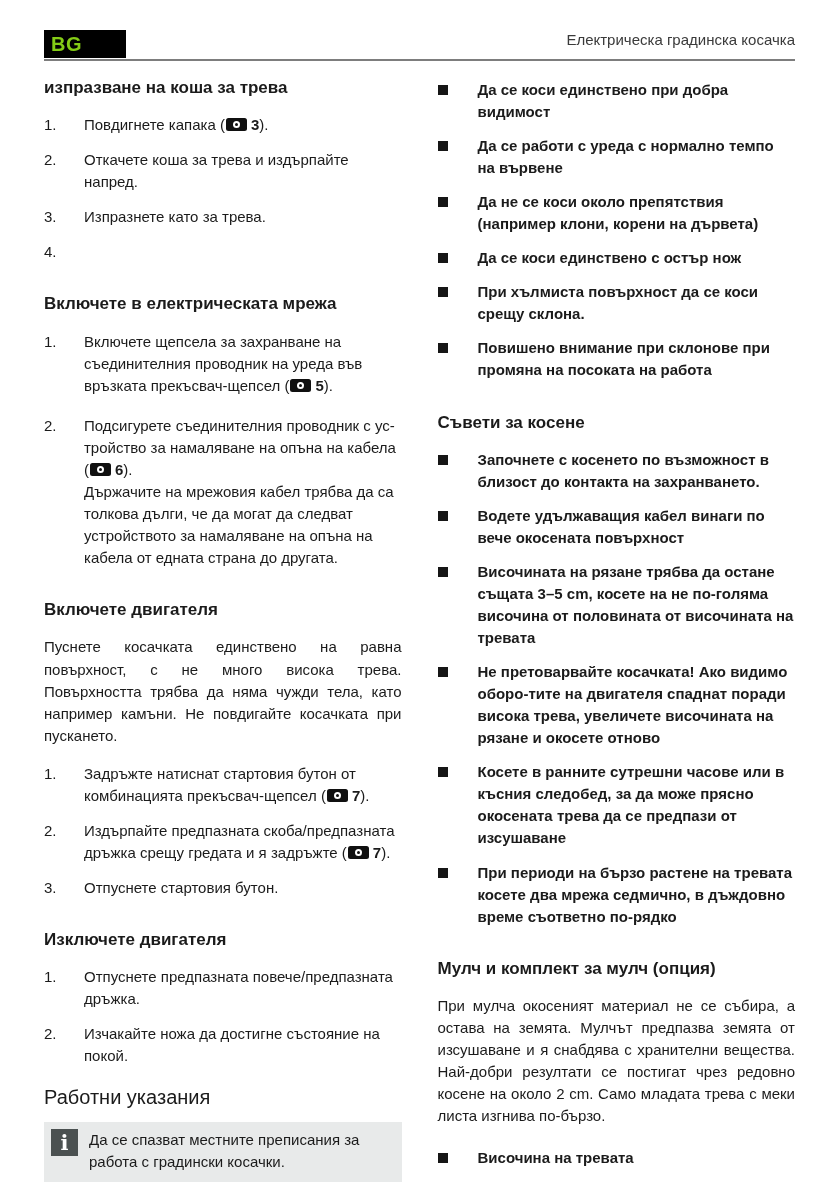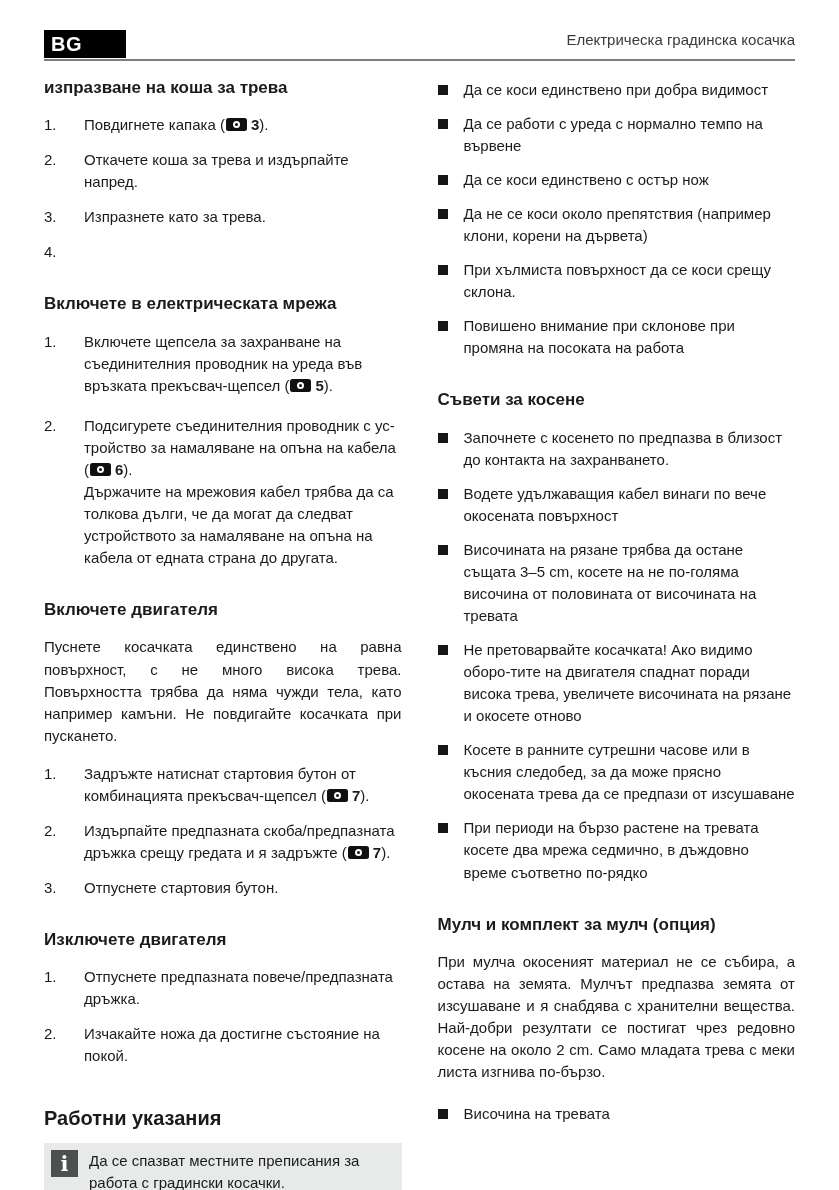--- a/index.html
+++ b/index.html
@@ -8,46 +8,46 @@
     width:839px; height:1190px;
     font-family:"Liberation Sans", sans-serif;
     color:#1b1b1b;
     position:relative; overflow:hidden;
   }
   .page { width:839px; height:1190px; padding:30px 44px 16px 44px; display:flex; flex-direction:column; }
 
   
   .header { margin-bottom:12px; }
   .header-row { display:flex; justify-content:space-between; align-items:flex-end; }
-  .badge { background:#000; color:#ffffff; font-weight:bold; font-size:20px; line-height:1;
+  .badge { background:#000; color:#84cc16; font-weight:bold; font-size:20px; line-height:1;
            padding:4px 44px 4px 7px; letter-spacing:0.5px; }
   .header-title { font-size:15px; color:#3a3a3a; padding-bottom:10px; }
   .rule { border-top:2px solid #7d7d7d; margin-top:1px; }
 
   
   .cols { display:flex; gap:36px; flex:1 1 auto; align-items:flex-start; }
   .col { flex:1 1 0; min-width:0; font-size:15px; line-height:1.47; }
 
   .h2 { font-size:17px; font-weight:bold; margin:30px 0 16px 0; line-height:1.25; }
-  .h1 { font-size:20px; font-weight:bold; margin:39px 0 12px 0; line-height:1.25; }
+  .h1 { font-size:20px; font-weight:normal; margin:18px 0 12px 0; line-height:1.25; }
   .col > .h2:first-child { margin-top:4px; }
 
   .para { margin-bottom:16px; }
   .just { text-align:justify; }
 
   
   .nitem { display:flex; margin-bottom:13px; }
   .nitem .num { flex:0 0 40px; }
   .nitem .body { flex:1 1 auto; min-width:0; }
   .cont { display:block; }
 
   
   .bitem { display:flex; margin-bottom:12px; }
   .bitem .bullet { flex:0 0 10px; width:10px; height:10px; background:#161616; margin-top:6px; }
-  .bitem .body { flex:1 1 auto; margin-left:16px; min-width:0; }
+  .bitem .body { flex:1 1 auto; margin-left:30px; min-width:0;font-weight:bold; }
   .line2 { display:block; }
 
   
   .camref { white-space:nowrap; }
   .cam { display:inline-block; width:21px; height:13px; background:#101010; border-radius:2.5px;
          position:relative; vertical-align:-1px; margin:0 4px 0 1px; }
   .cam::before { content:""; position:absolute; left:7px; top:3px; width:7px; height:7px;
                  background:#fff; border-radius:50%; }
   .cam::after  { content:""; position:absolute; left:9px; top:5px; width:3px; height:3px;
                  background:#101010; border-radius:50%; }
@@ -142,41 +142,41 @@
       <div class="bitem" style="margin-top:6px;">
         <span class="bullet"></span>
         <span class="body">Да се коси единствено при добра видимост</span>
       </div>
       <div class="bitem">
         <span class="bullet"></span>
         <span class="body">Да се работи с уреда с нормално темпо на вървене</span>
       </div>
       <div class="bitem">
         <span class="bullet"></span>
+        <span class="body">Да не се коси около препятствия (например клони, корени на дървета)</span>
+      </div>
+      <div class="bitem">
+        <span class="bullet"></span>
         <span class="body">Да се коси единствено с остър нож</span>
-      </div>
-      <div class="bitem">
-        <span class="bullet"></span>
-        <span class="body">Да не се коси около препятствия (например клони, корени на дървета)</span>
       </div>
       <div class="bitem">
         <span class="bullet"></span>
         <span class="body">
             <span class="line2">При хълмиста повърхност да се коси срещу склона.</span>
           </span>
       </div>
       <div class="bitem">
         <span class="bullet"></span>
         <span class="body">Повишено внимание при склонове при промяна на посоката на работа</span>
       </div>
 
       <div class="h2">Съвети за косене</div>
       <div class="bitem">
         <span class="bullet"></span>
-        <span class="body">Започнете с косенето по предпазва в близост до контакта на захранването.</span>
+        <span class="body">Започнете с косенето по възможност в близост до контакта на захранването.</span>
       </div>
       <div class="bitem">
         <span class="bullet"></span>
         <span class="body">Водете удължаващия кабел винаги по вече окосената повърхност</span>
       </div>
       <div class="bitem">
         <span class="bullet"></span>
         <span class="body">Височината на рязане трябва да остане същата 3–5 cm, косете на не по-голяма височина от половината от височината на тревата</span>
       </div>
       <div class="bitem">

